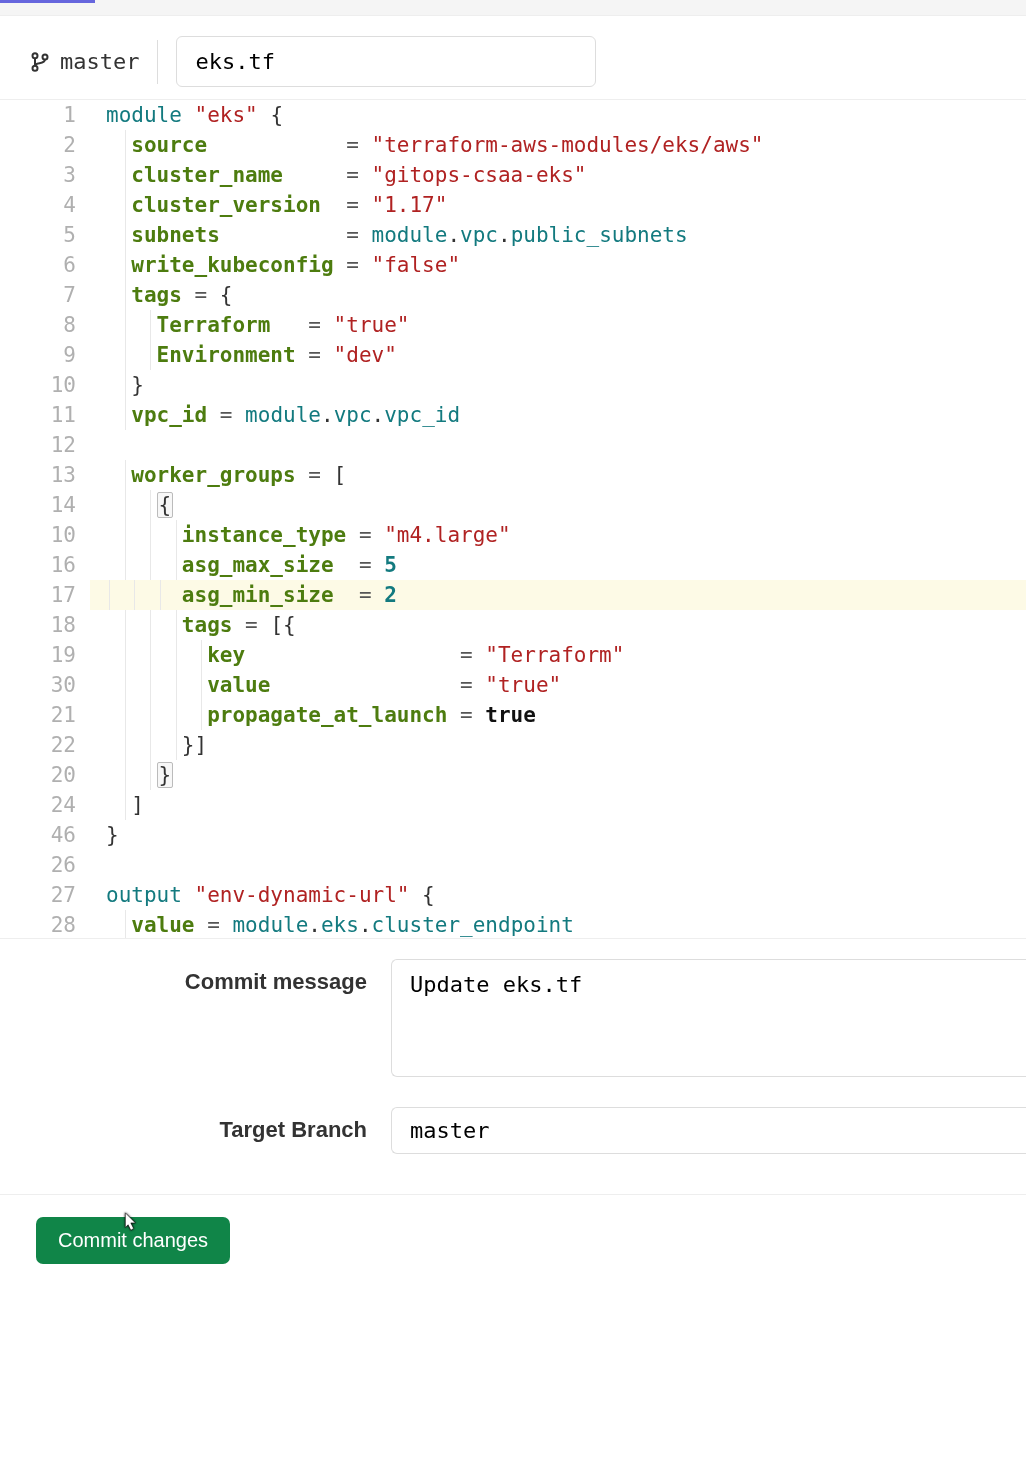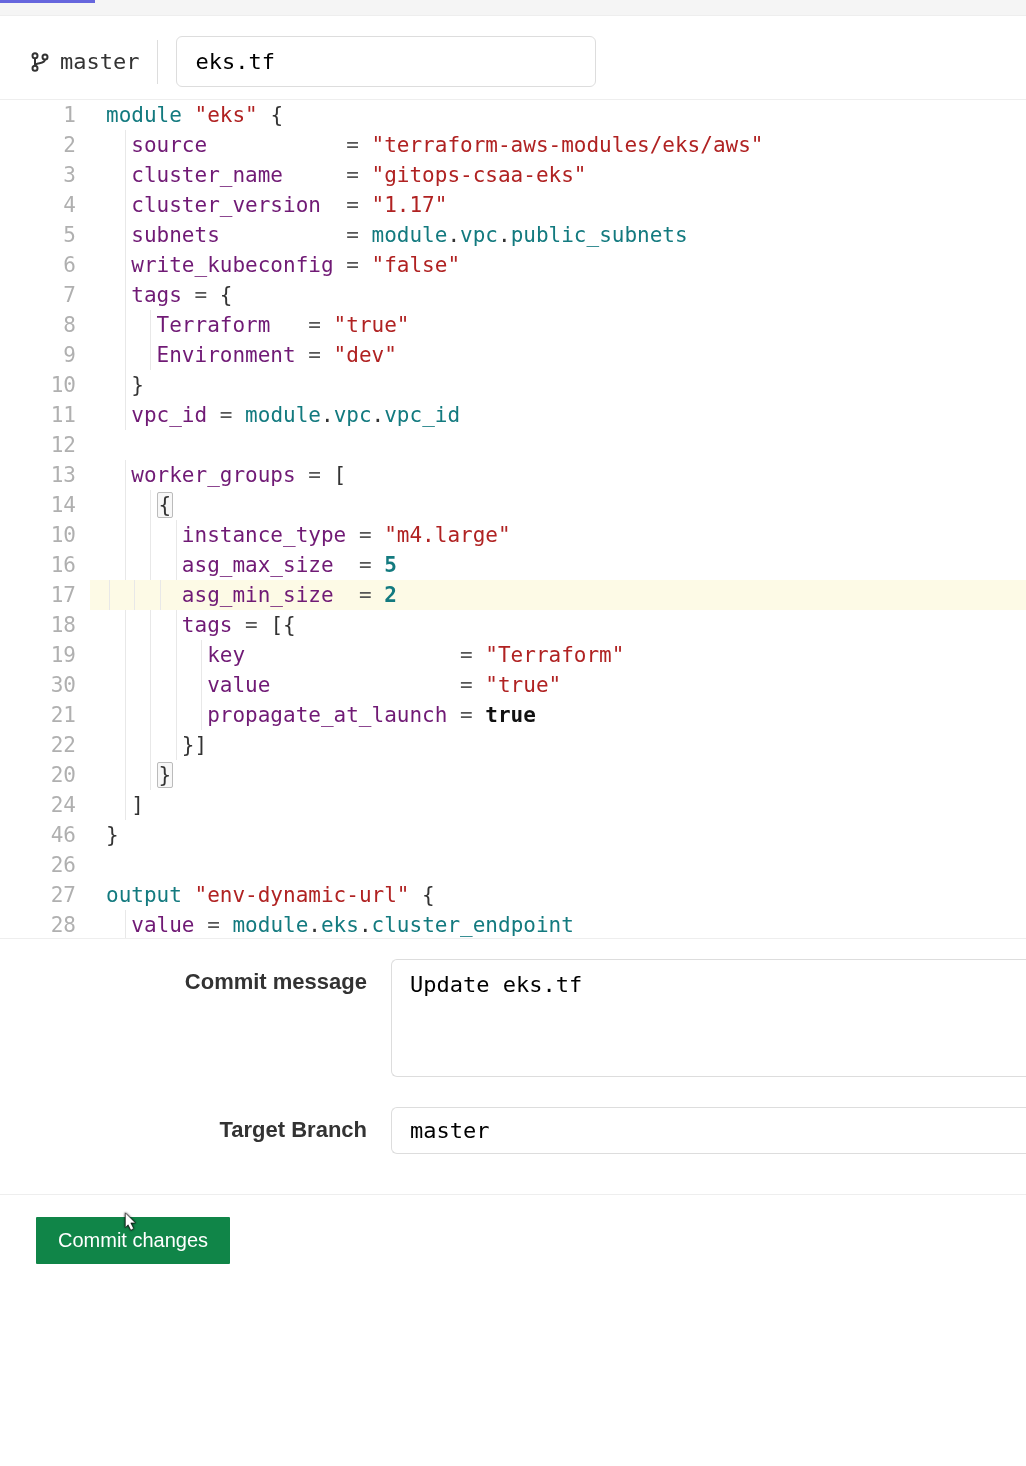--- a/index.html
+++ b/index.html
@@ -81,21 +81,21 @@
     padding-left: 16px;
     position: relative;
   }
   .code-line { height: 30px; position: relative; }
   .code-line.hl { background: #fdfae6; margin-left: -16px; padding-left: 16px; margin-right: -1000px; padding-right: 1000px; }
   .guide { border-left: 1px solid #e8e8e8; position: absolute; top:0; bottom:0; }
   .boxed { border: 1px solid #bbb; background: #f7f7f7; padding: 0 1px; border-radius: 2px; }
   .tk-kw { color: #137a7f; }
   .tk-str { color: #b02222; }
   .tk-op { color: #555; }
-  .tk-attr { color: #701a75; }
+  .tk-attr { color: #4d7c0f; font-weight: bold; }
   .tk-num { color: #137a7f; font-weight: 600; }
   .tk-bool { color: #111; font-weight: 700; }
   .tk-ref { color: #137a7f; }
   .tk-plain { color: #333; }
 
   .form-area { padding: 12px 0 10px 0; margin-left: 31px; }
   .form-row {
     display: flex;
     align-items: flex-start;
     padding: 8px 0 12px 0;
@@ -128,21 +128,21 @@
     border-right: none;
     border-radius: 6px 0 0 6px;
     padding: 10px 18px;
   }
   .divider { height: 1px; background: #eee; margin: 18px 0 22px 0; }
   .actions { padding: 0 0 28px 36px; position: relative; }
   .commit-btn {
     background: #108548;
     color: #fff;
     border: none;
-    border-radius: 1px;
+    border-radius: 7px;
     font-size: 20px;
     padding: 12px 22px;
     cursor: pointer;
     position: relative;
   }
   .cursor-icon {
     position: absolute;
     left: 118px;
     top: -8px;
     pointer-events: none;

